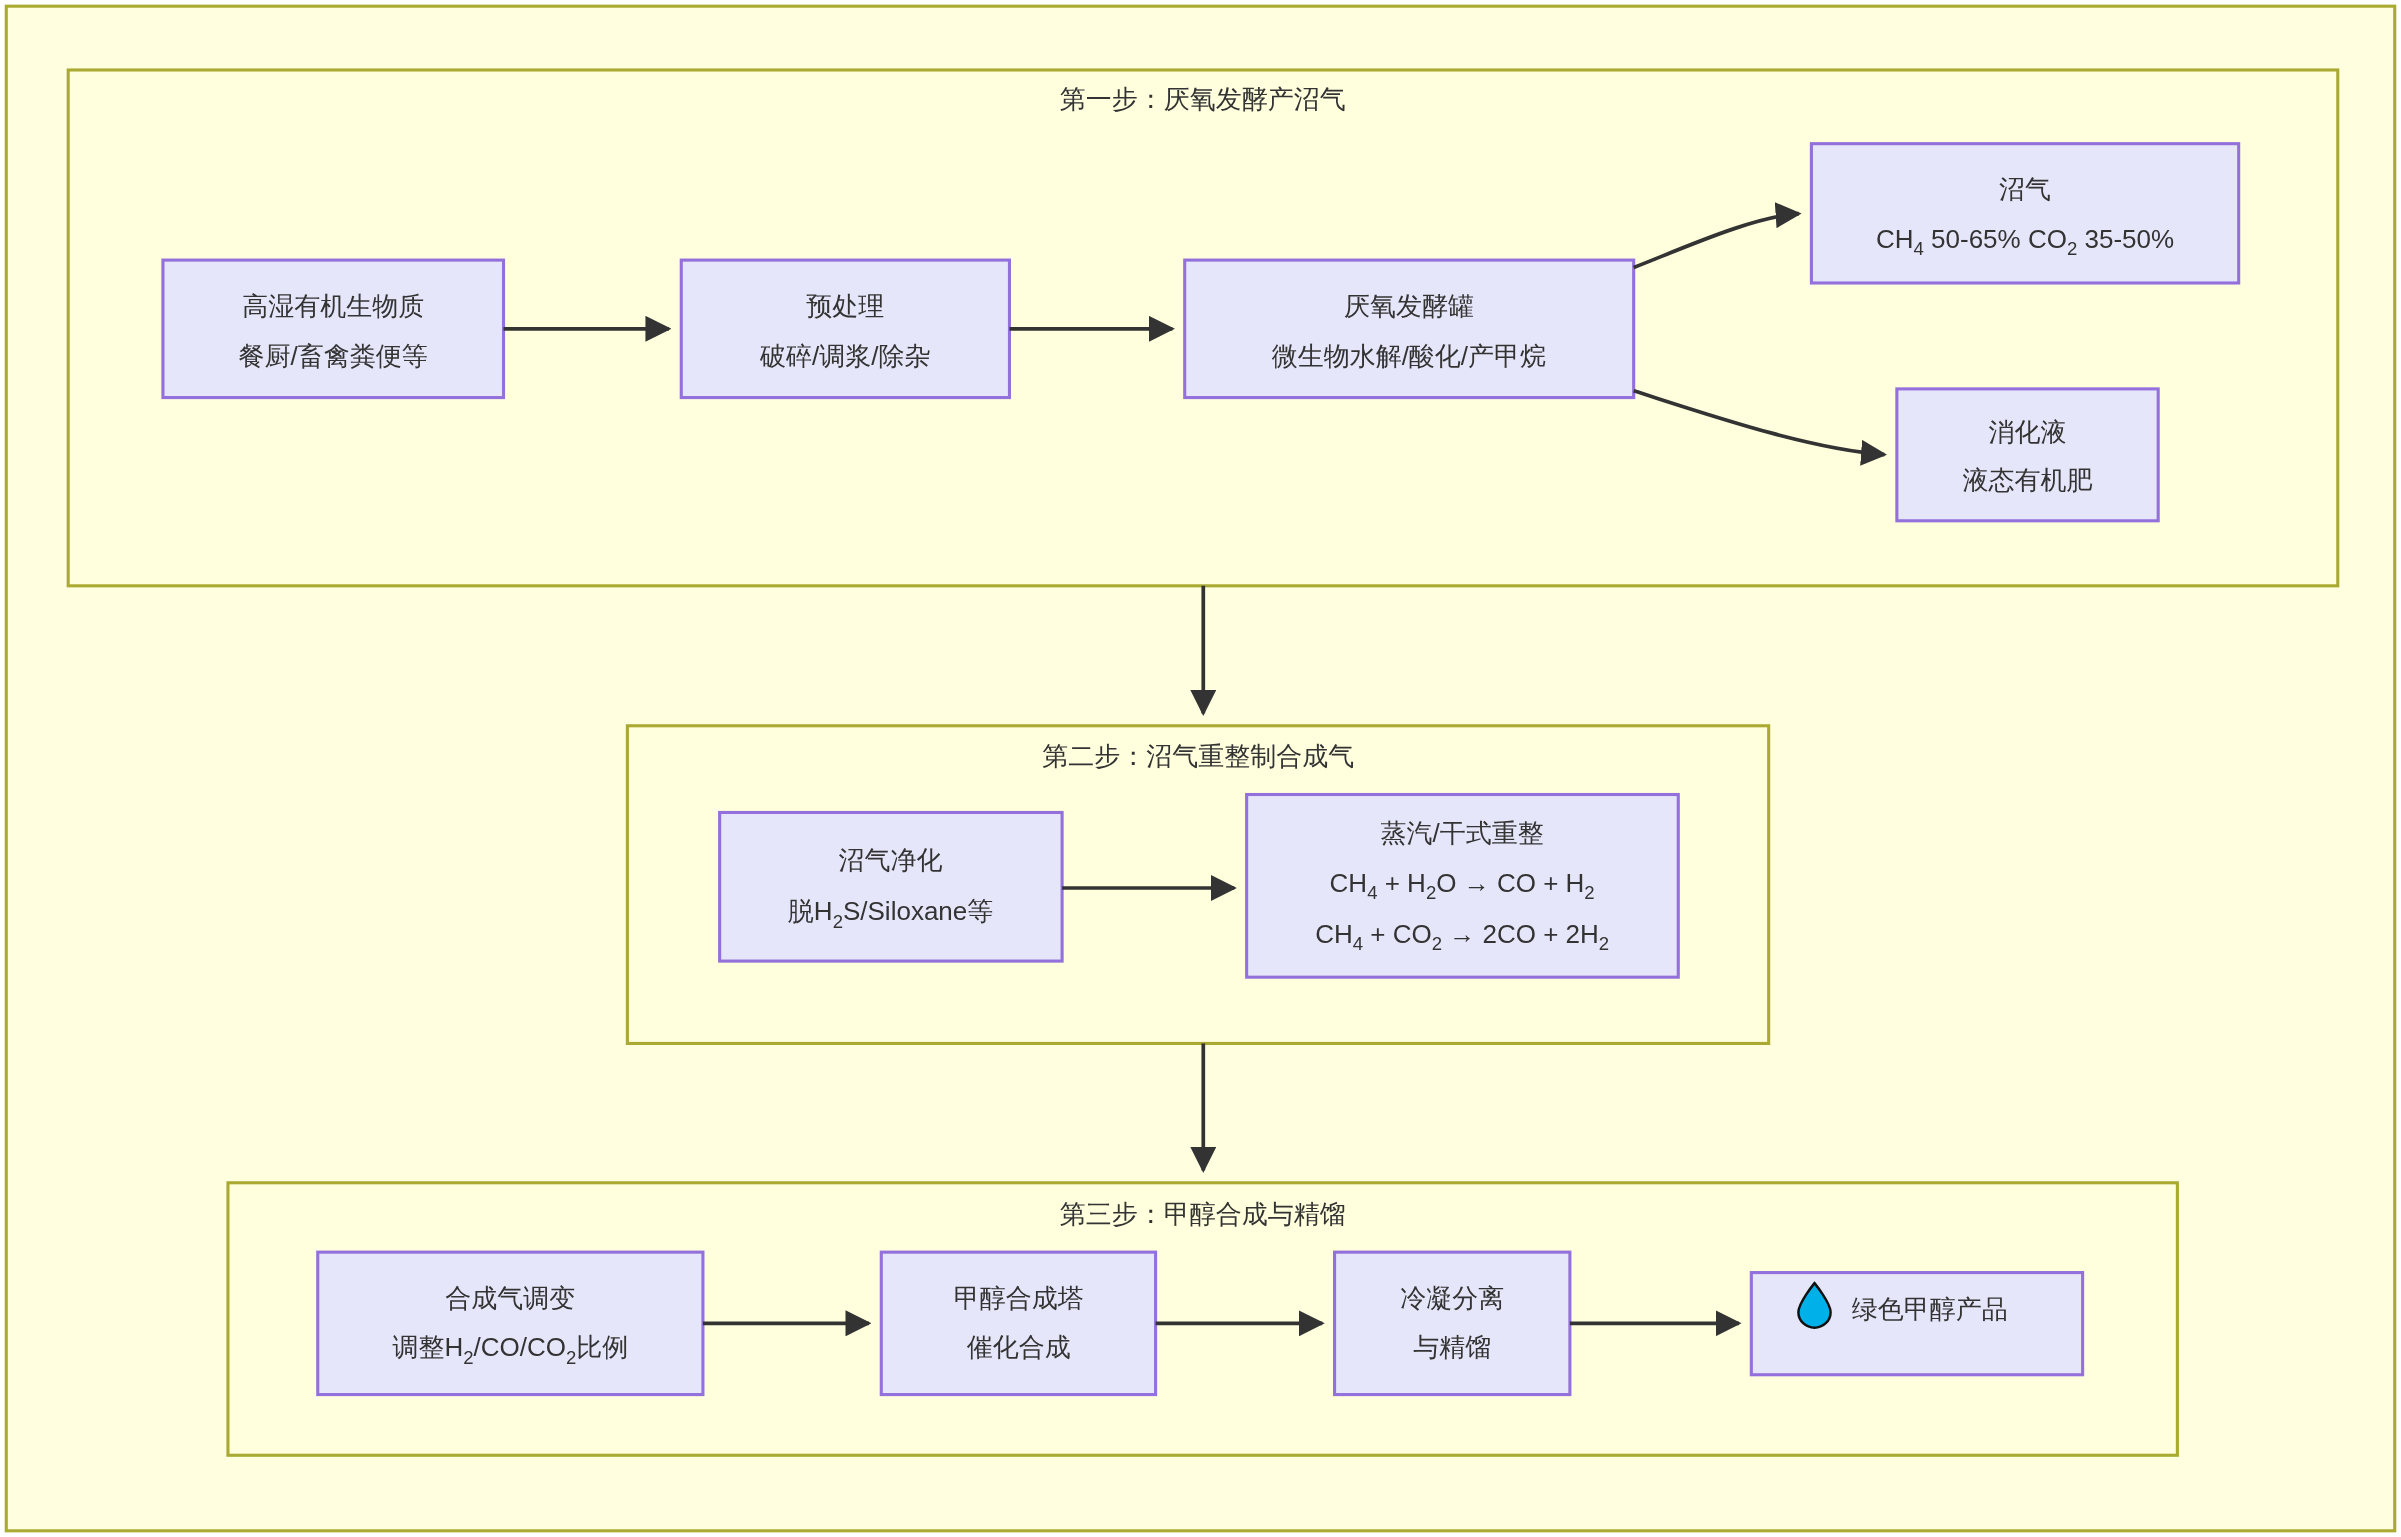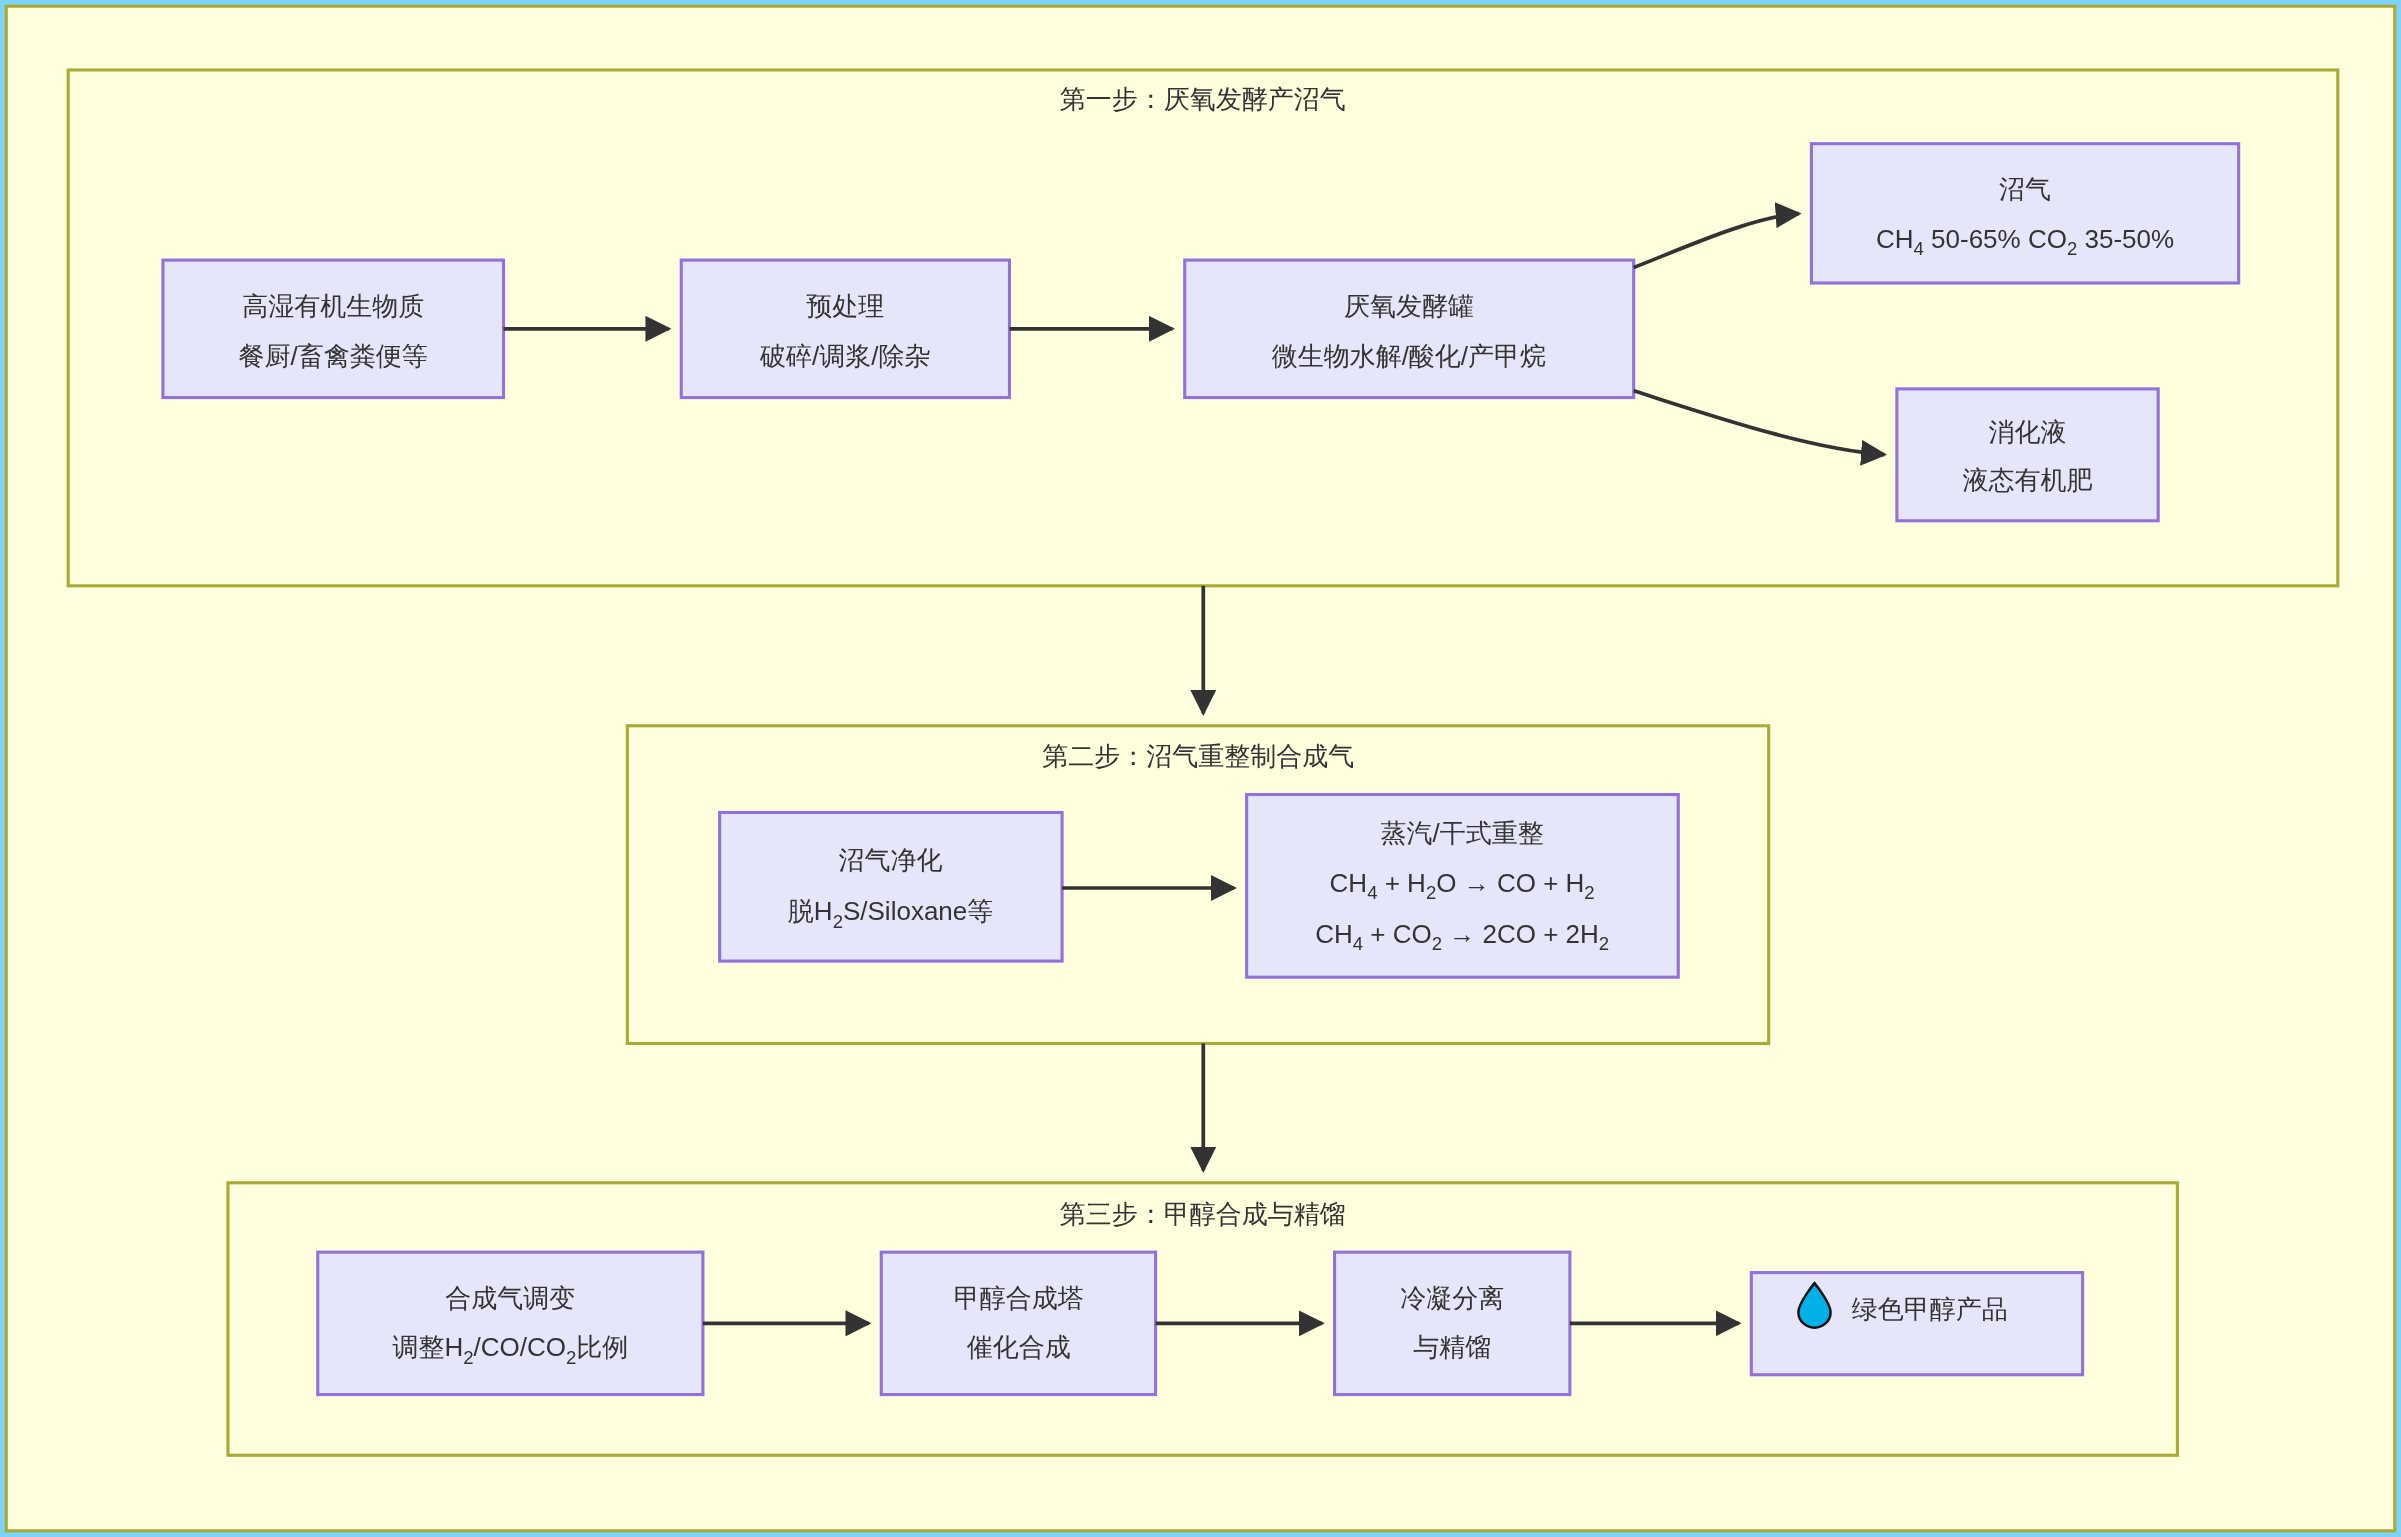--- a/index.html
+++ b/index.html
@@ -1,17 +1,17 @@
 <!DOCTYPE html>
 <html style="font-size:10px"><head>
 <meta charset="utf-8">
 <style>
   html,body{margin:0;padding:0;background:#ffffe0;}
   body{font-family:"Liberation Sans","DejaVu Sans",sans-serif;}
-  #stage{position:relative;width:2401px;height:1537px;background:#7dd3fc;overflow:hidden;}
+  #stage{position:relative;width:2401px;height:1537px;background:#ffffff;overflow:hidden;}
   #canvas{position:absolute;inset:0;width:2401px;height:1537px;}
   .sgbox{fill:#ffffde;stroke:#aaaa33;stroke-width:5;}
   .nodebox{fill:#e6e6fa;stroke:#9370db;stroke-width:5;}
   .edge{fill:none;stroke:#333333;stroke-width:6;}
   .sglabel{font-family:"Liberation Sans","DejaVu Sans",sans-serif;font-size:42px;fill:#333333;}
   .nodetext{font-family:"Liberation Sans","DejaVu Sans",sans-serif;font-size:42px;fill:#333333;}
   .sub{font-size:30px;}
 </style>
 </head>
 <body>

